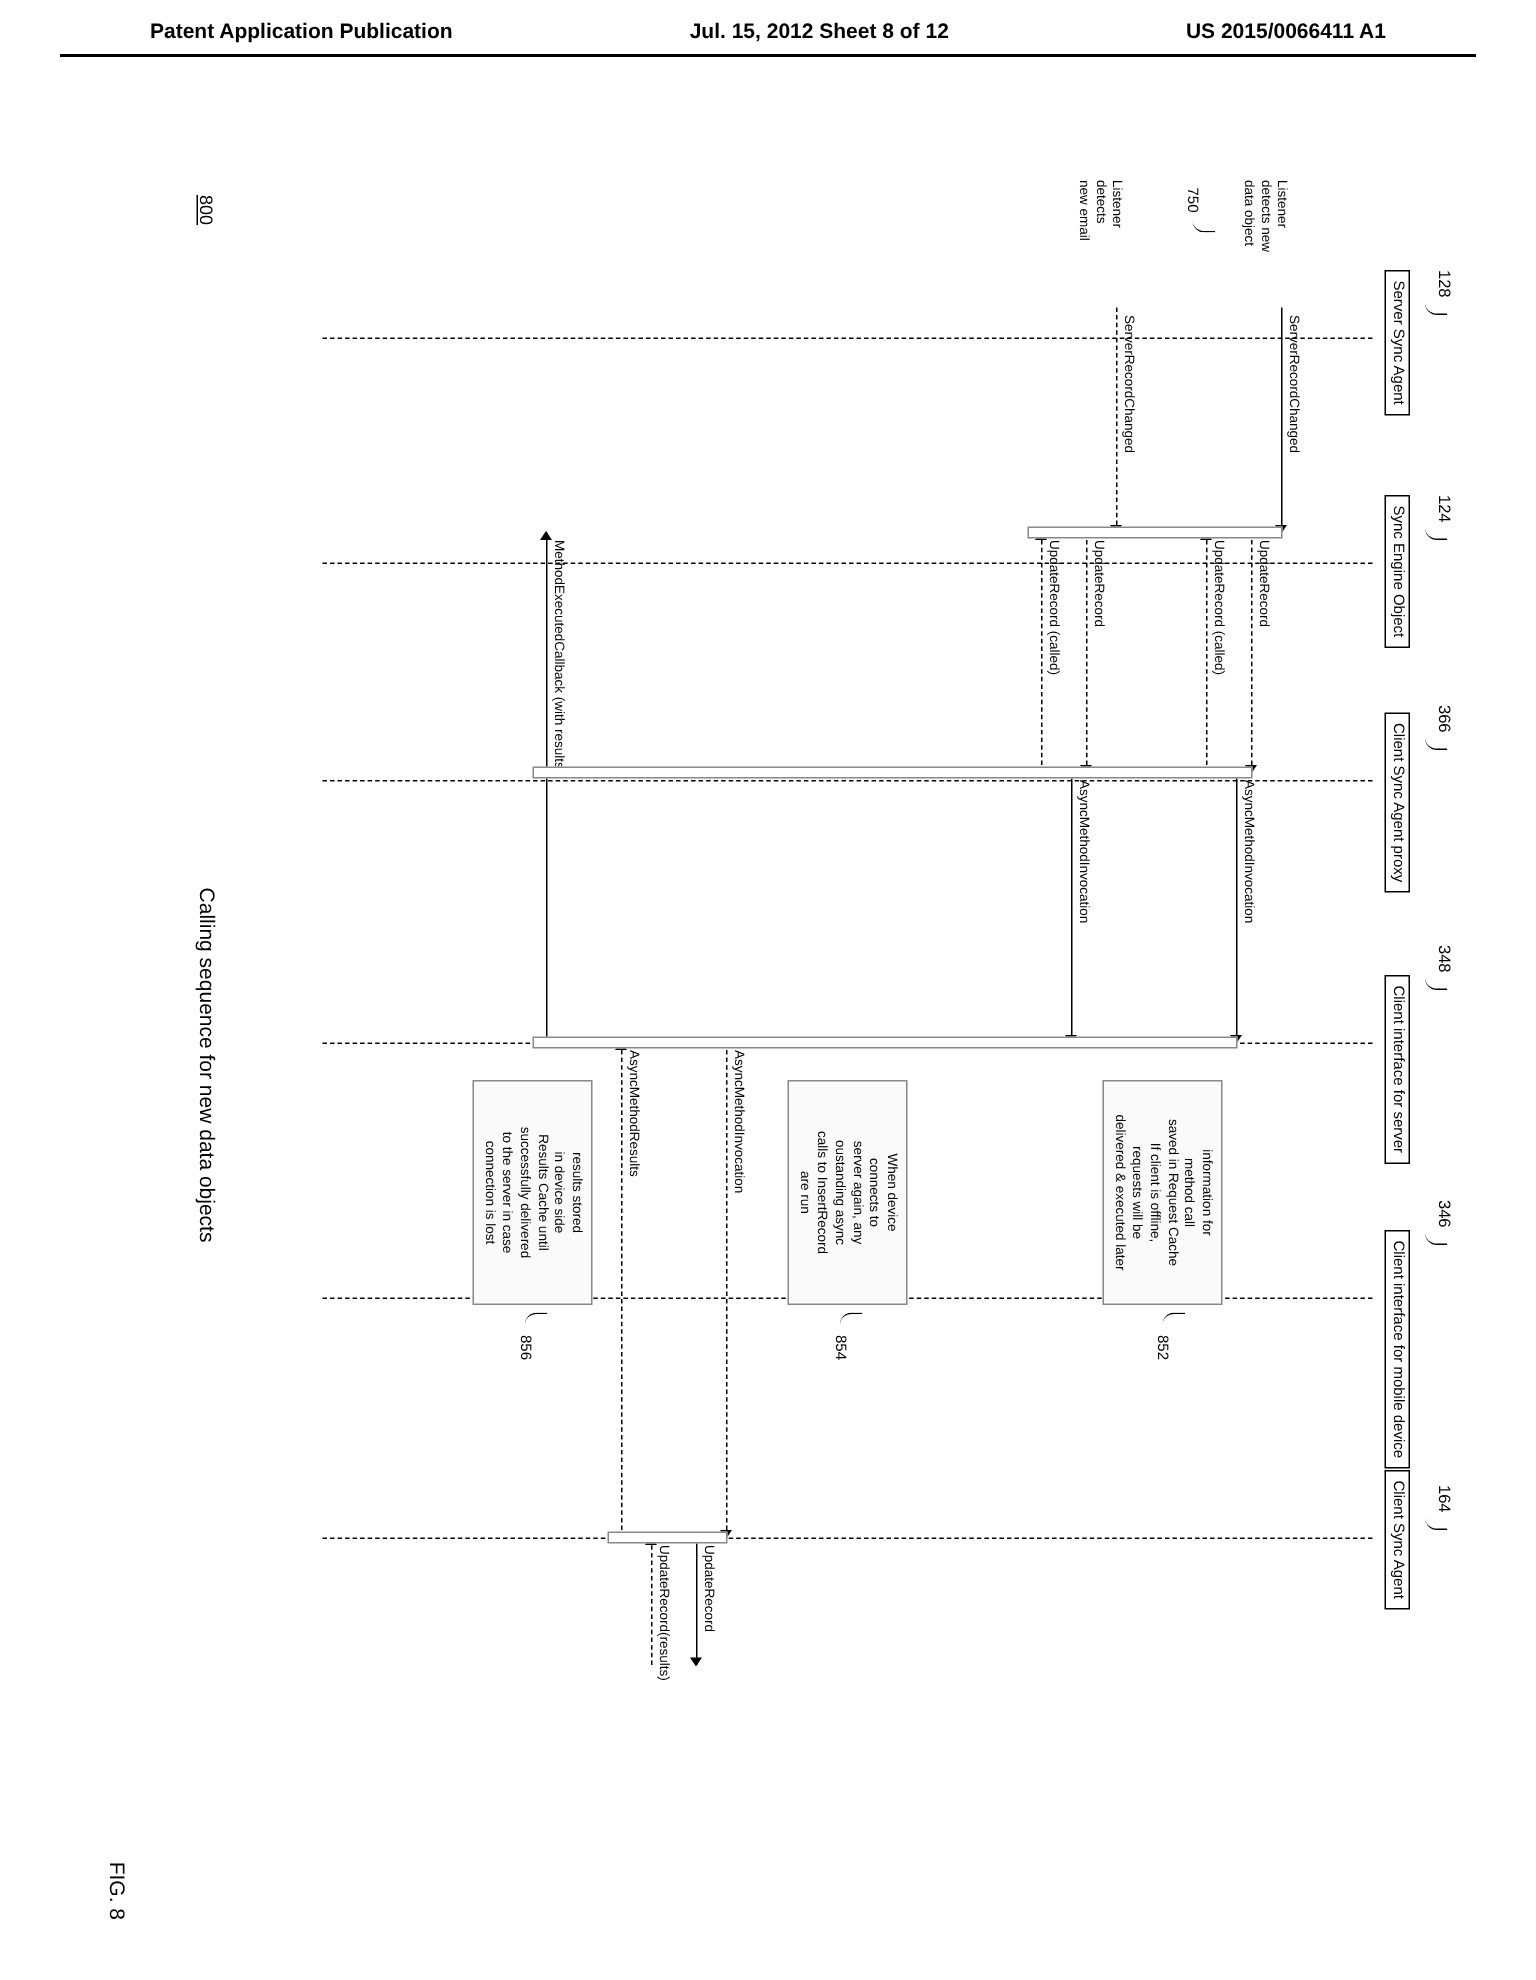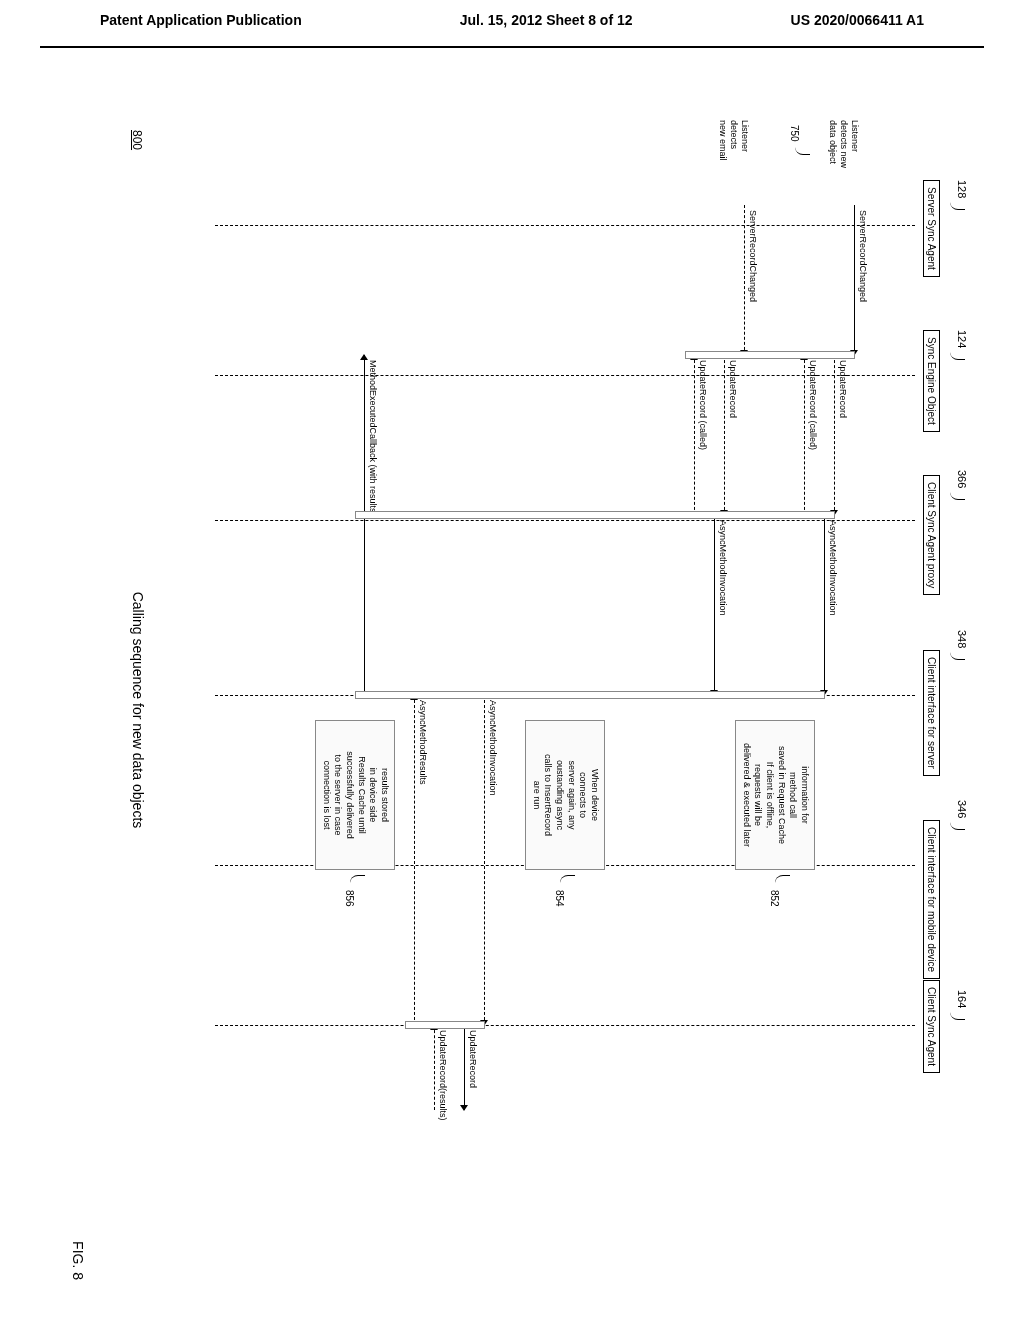--- a/index.html
+++ b/index.html
@@ -6,21 +6,21 @@
   body {
     font-family: Arial, sans-serif;
     background: #fff;
     width: 1024px;
     height: 1320px;
     position: relative;
   }
   .header {
     display: flex;
     justify-content: space-between;
-    padding: 12px 60px 18px 60px;
+    padding: 12px 60px 8px 60px;
     font-size: 14px;
     font-weight: bold;
     border-bottom: 2px solid #000;
     margin: 0 40px;
   }
   .rotated-container {
     position: absolute;
     top: 120px;
     left: 50px;
     width: 1180px;
@@ -140,21 +140,21 @@
     position: absolute;
     font-size: 10px;
   }
 </style>
 </head>
 <body>
 
 <div class="header">
   <span>Patent Application Publication</span>
   <span>Jul. 15, 2012  Sheet 8 of 12</span>
-  <span>US 2020/0066411 A1</span>
+  <span>US 2015/0066411 A1</span>
 </div>
 
 <div class="rotated-container">
   <div class="diagram" id="diagram">
       <div class="participant" style="left: 60px;">Server Sync Agent</div>
       <div class="lifeline" style="left: 105px;"></div>
       <div class="ref-label" style="left: 60px; top: -18px;">128</div>
       <div class="curve-leader" style="left: 80px; top: -15px;"></div>
       <div class="participant" style="left: 210px;">Sync Engine Object</div>
       <div class="lifeline" style="left: 255px;"></div>

